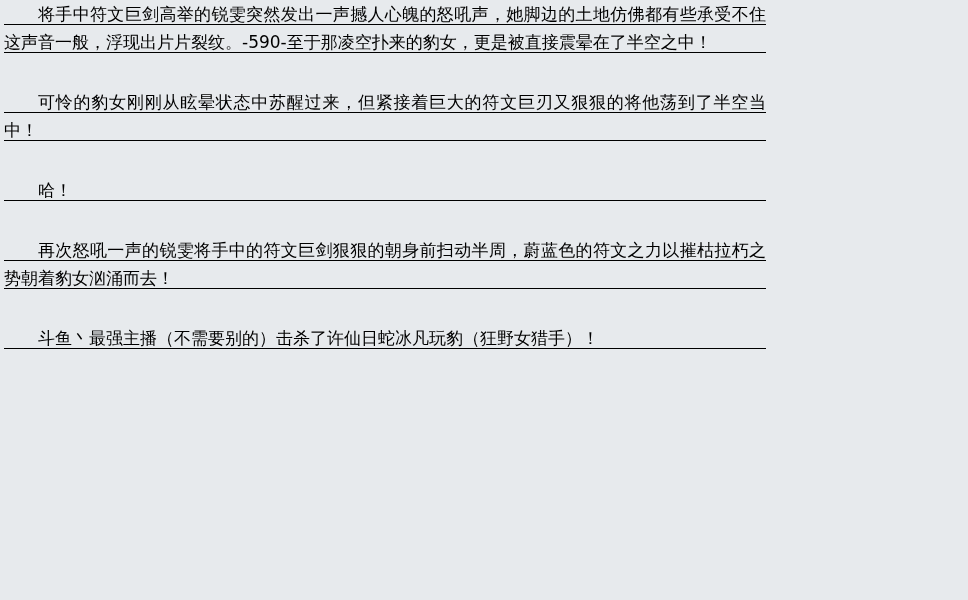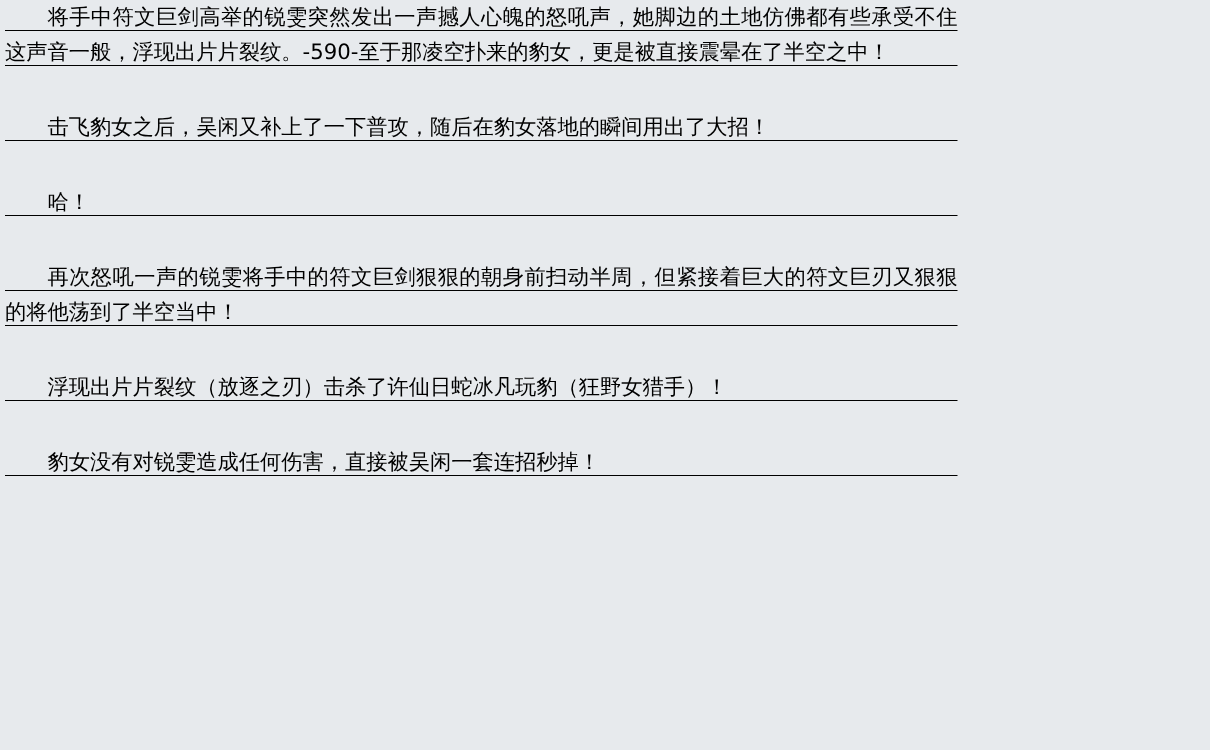--- a/index.html
+++ b/index.html
@@ -48,19 +48,18 @@
   p.para:first-child {
     margin-top: 0;
   }
 </style>
 </head>
 <body>
 
 <div class="content">
   <div>
       <p class="para">将手中符文巨剑高举的锐雯突然发出一声撼人心魄的怒吼声，她脚边的土地仿佛都有些承受不住这声音一般，浮现出片片裂纹。-590-至于那凌空扑来的豹女，更是被直接震晕在了半空之中！</p>
-      <p class="para">击飞豹女之后，吴闲又补上了一下普攻，随后在豹女落地的瞬间用出了大招！</p>
+      <p class="para">可怜的豹女刚刚从眩晕状态中苏醒过来，但紧接着巨大的符文巨刃又狠狠的将他荡到了半空当中！</p>
       <p class="para">哈！</p>
-      <p class="para">再次怒吼一声的锐雯将手中的符文巨剑狠狠的朝身前扫动半周，但紧接着巨大的符文巨刃又狠狠的将他荡到了半空当中！</p>
-      <p class="para">浮现出片片裂纹（放逐之刃）击杀了许仙日蛇冰凡玩豹（狂野女猎手）！</p>
-      <p class="para">豹女没有对锐雯造成任何伤害，直接被吴闲一套连招秒掉！</p>
+      <p class="para">再次怒吼一声的锐雯将手中的符文巨剑狠狠的朝身前扫动半周，蔚蓝色的符文之力以摧枯拉朽之势朝着豹女汹涌而去！</p>
+      <p class="para">斗鱼丶最强主播（不需要别的）击杀了许仙日蛇冰凡玩豹（狂野女猎手）！</p>
     </div>
 </div>
 
 </body></html>

